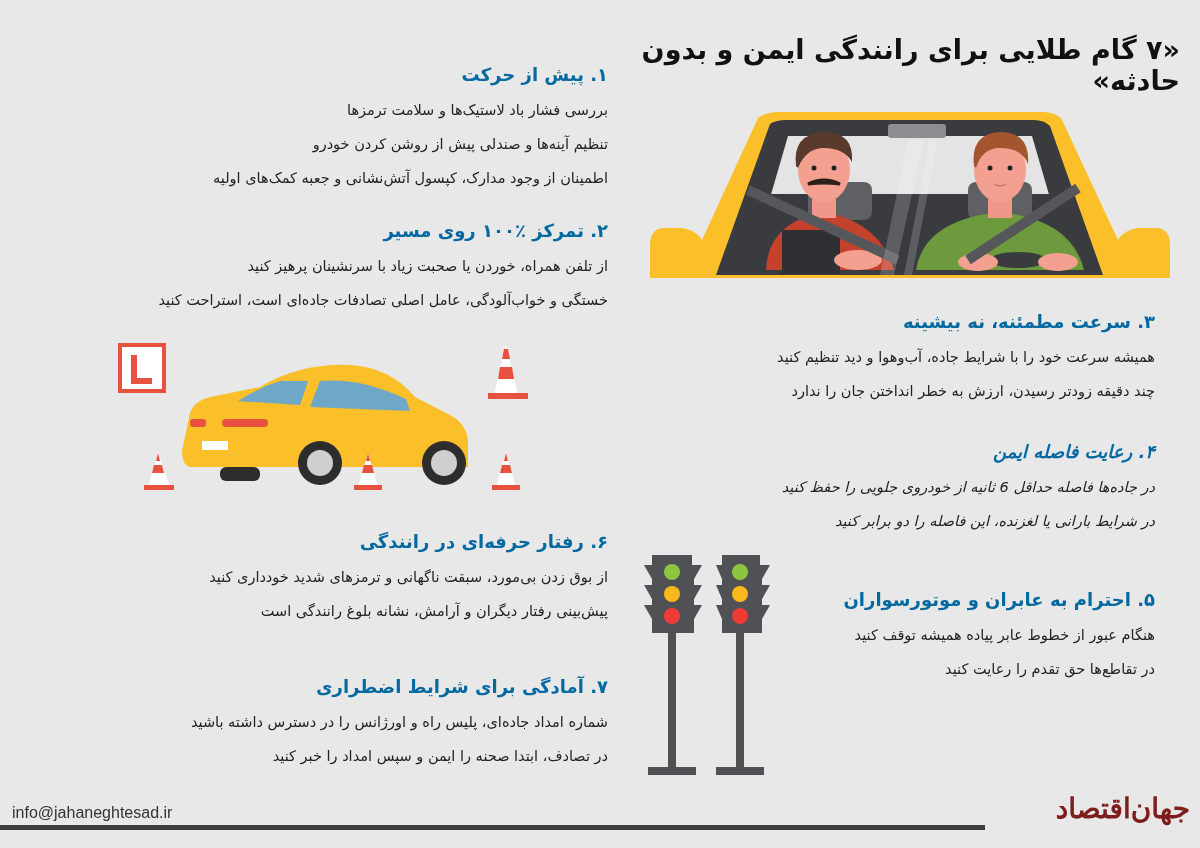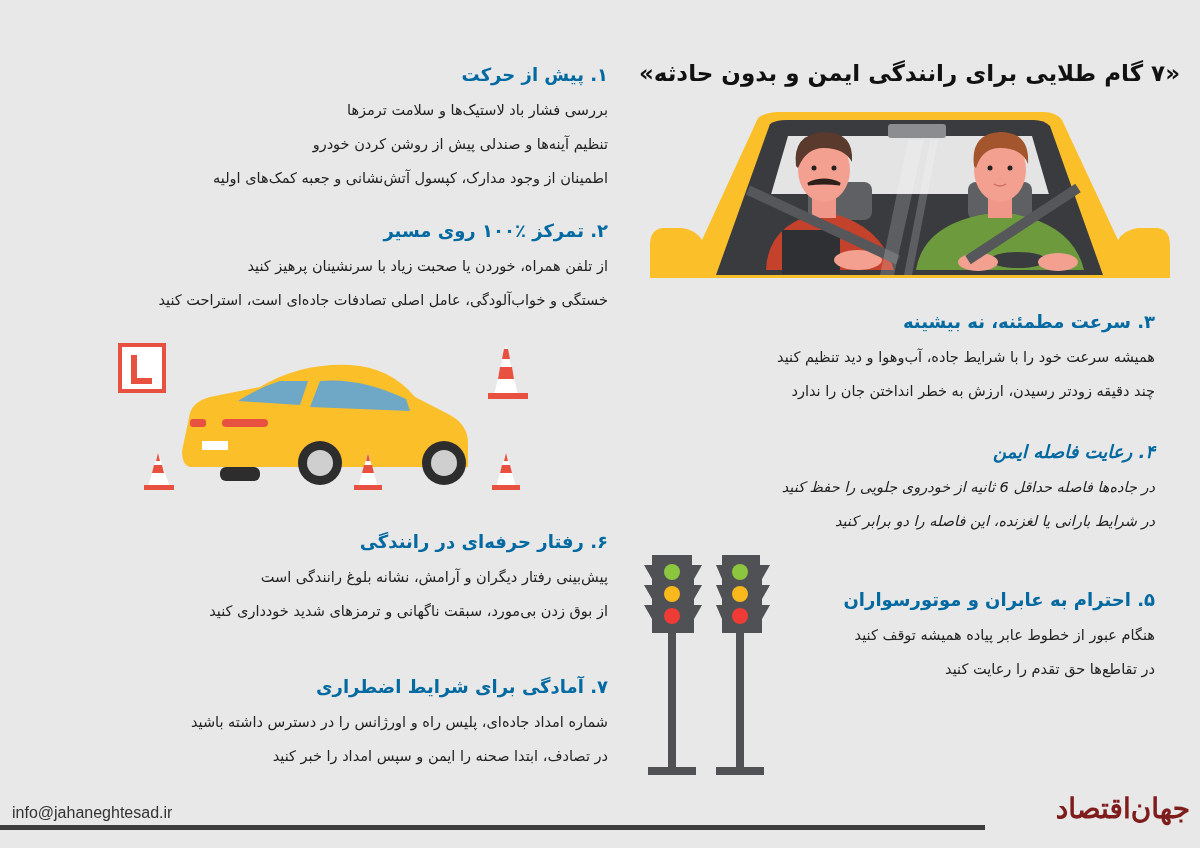--- a/index.html
+++ b/index.html
@@ -5,26 +5,26 @@
     * { box-sizing: border-box; margin: 0; padding: 0; }
     html, body { width: 1200px; height: 848px; overflow: hidden; }
     body {
       background: #e8e8e8;
       position: relative;
       font-family: "DejaVu Sans", sans-serif;
       color: #1a1a1a;
     }
     .title {
       position: absolute;
-      top: 60px;
+      top: 34px;
       right: 20px;
       width: 600px;
       text-align: right;
       direction: rtl;
-      font-size: 23px;
+      font-size: 27px;
       font-weight: bold;
       color: #111;
       letter-spacing: -0.5px;
     }
     .section {
       position: absolute;
       direction: rtl;
       text-align: right;
     }
     .section h2 {
@@ -112,22 +112,22 @@
 </div>
 
 <div class="section" id="s5">
   <h2>۵. احترام به عابران و موتورسواران</h2>
   <p>هنگام عبور از خطوط عابر پیاده همیشه توقف کنید</p>
   <p>در تقاطع‌ها حق تقدم را رعایت کنید</p>
 </div>
 
 <div class="section" id="s6">
   <h2>۶. رفتار حرفه‌ای در رانندگی</h2>
+  <p>از بوق زدن بی‌مورد، سبقت ناگهانی و ترمزهای شدید خودداری کنید</p>
   <p>پیش‌بینی رفتار دیگران و آرامش، نشانه بلوغ رانندگی است</p>
-  <p>از بوق زدن بی‌مورد، سبقت ناگهانی و ترمزهای شدید خودداری کنید</p>
 </div>
 
 <div class="section" id="s7">
   <h2>۷. آمادگی برای شرایط اضطراری</h2>
   <p>شماره امداد جاده‌ای، پلیس راه و اورژانس را در دسترس داشته باشید</p>
   <p>در تصادف، ابتدا صحنه را ایمن و سپس امداد را خبر کنید</p>
 </div>
 
 <svg class="illus" id="car-front" viewBox="0 0 524 172">
 

